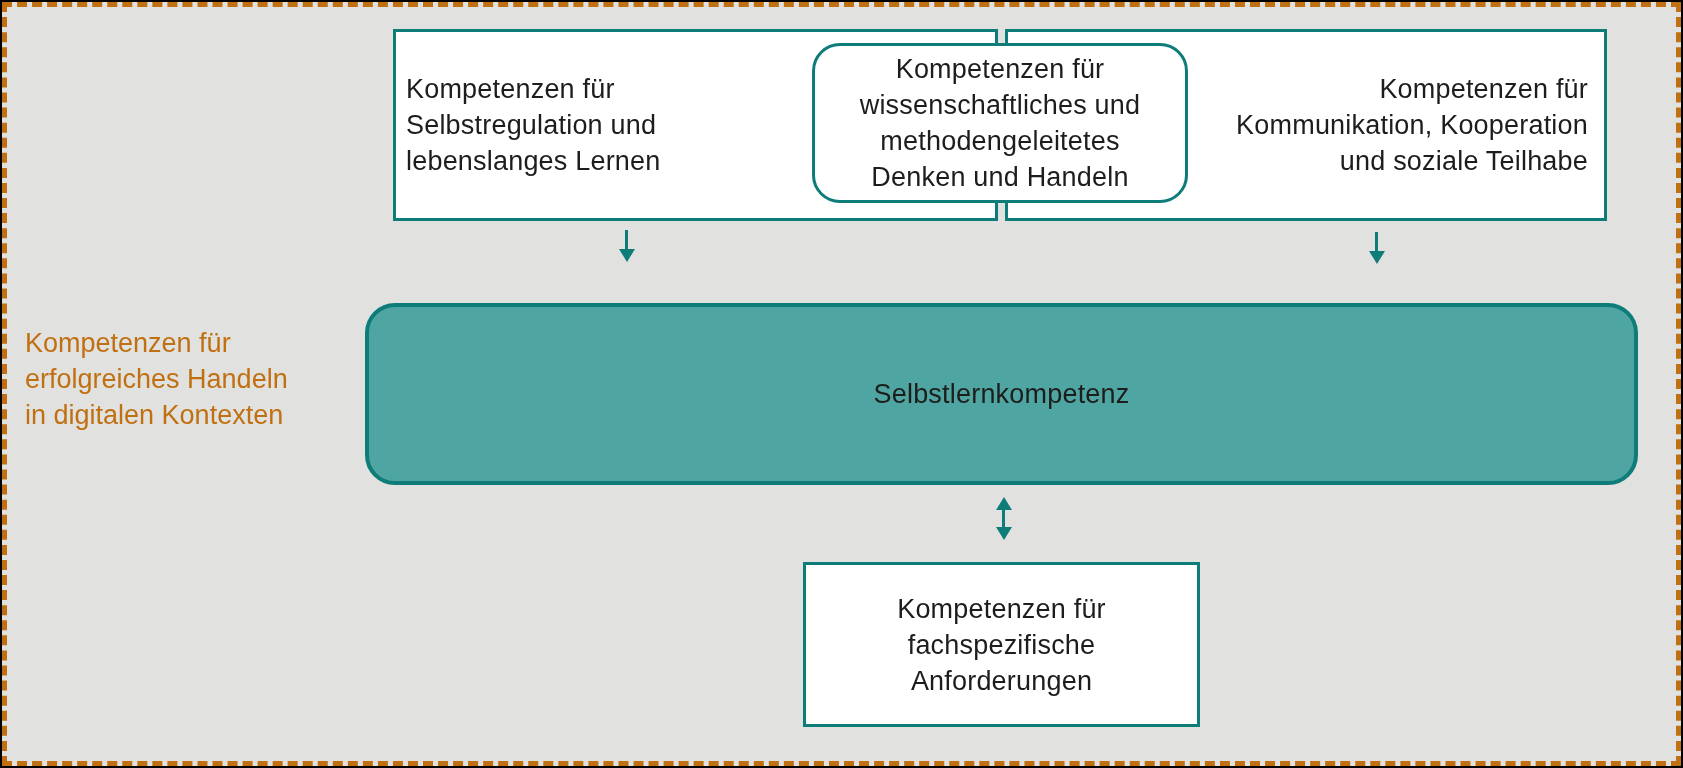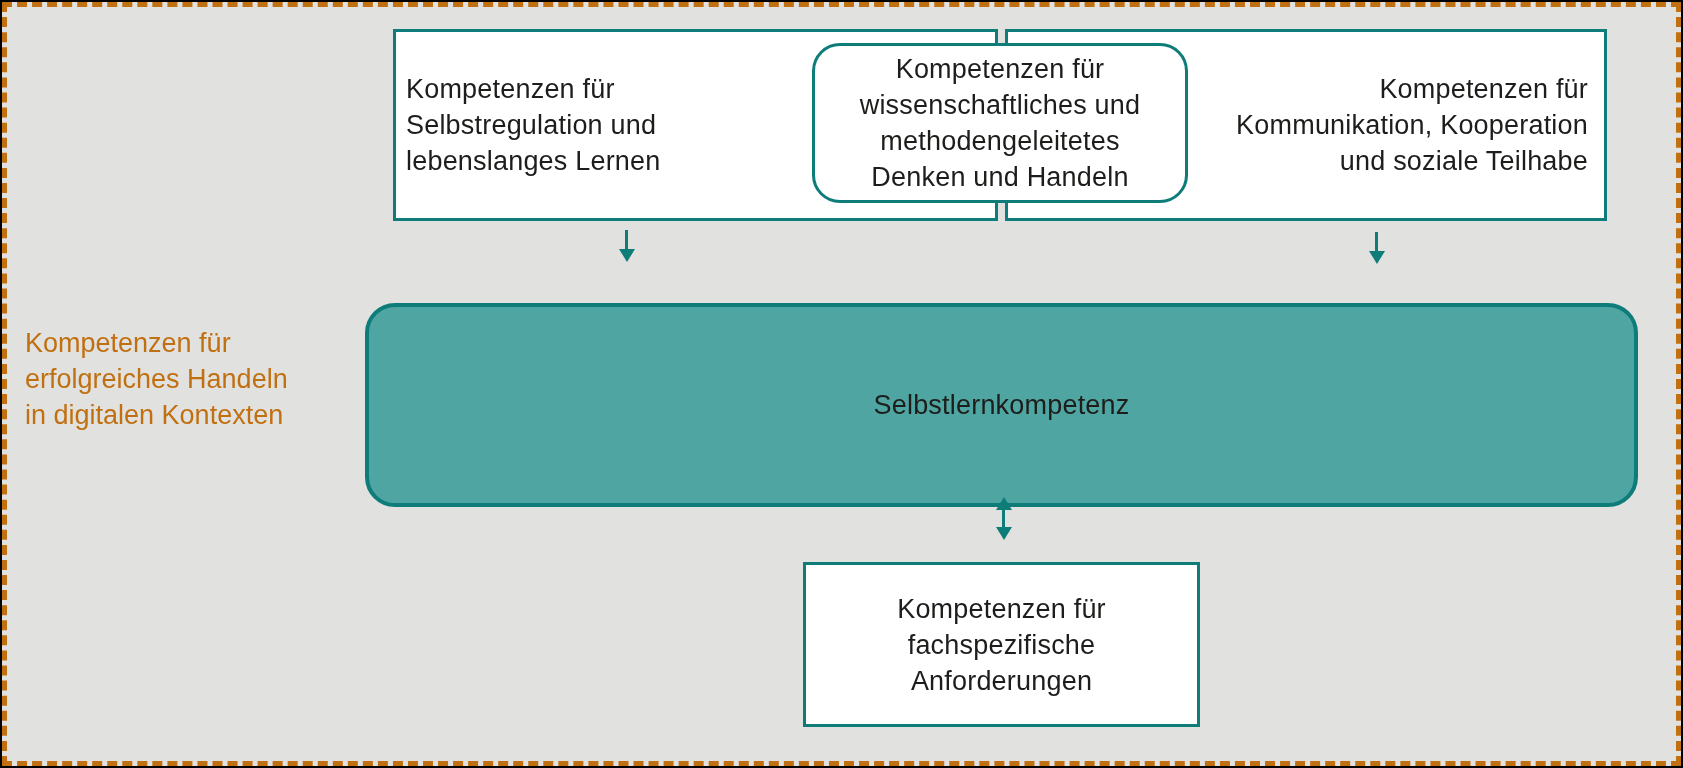--- a/index.html
+++ b/index.html
@@ -52,21 +52,21 @@
     text-align: right;
   }
   .box-top-center {
     left: 805px; top: 36px; width: 376px; height: 160px;
     border-radius: 28px;
     justify-content: center;
     text-align: center;
     z-index: 2;
   }
   .box-main {
-    left: 358px; top: 296px; width: 1273px; height: 204px;
+    left: 358px; top: 296px; width: 1273px; height: 182px;
     border-radius: 30px;
     border-width: 4px;
     background: var(--teal-fill, #4fa5a1);
     justify-content: center;
     text-align: center;
   }
   .box-bottom {
     left: 796px; top: 555px; width: 397px; height: 165px;
     justify-content: center;
     text-align: center;

